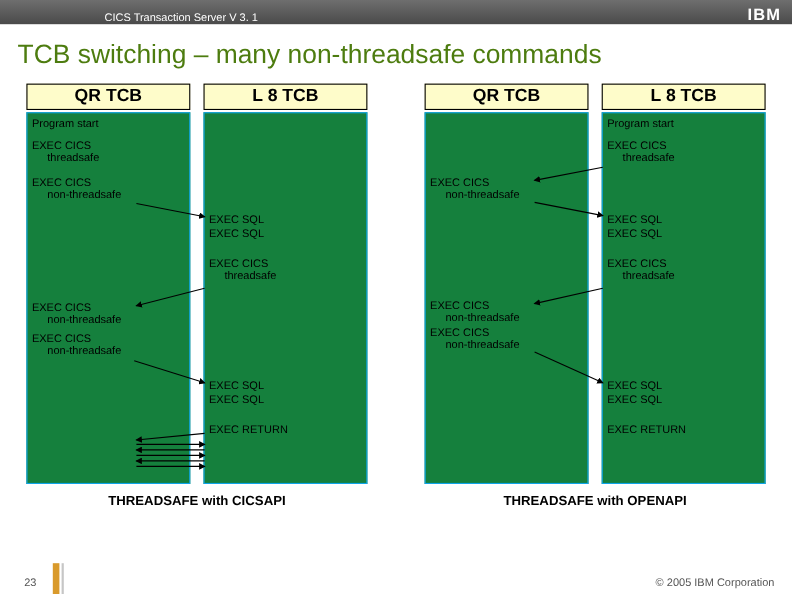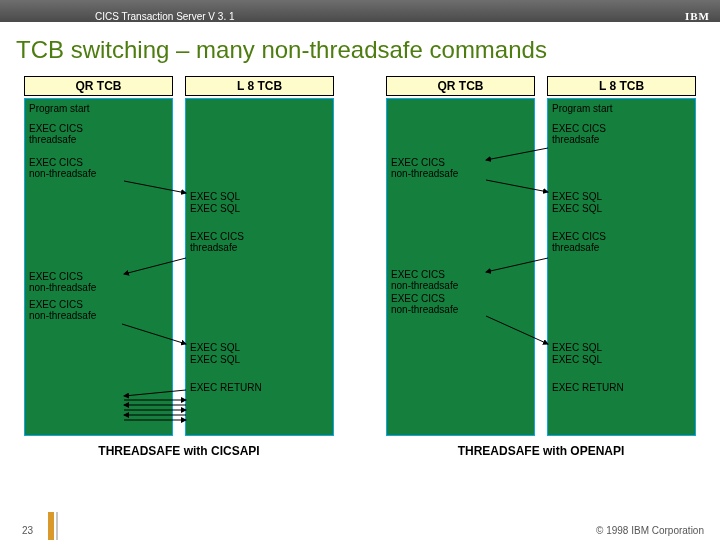--- a/index.html
+++ b/index.html
@@ -11,41 +11,41 @@
     overflow: hidden;
   }
   .topbar {
     height: 22px;
     background: linear-gradient(#6e6e6e,#4a4a4a);
     color: #fff;
     display: flex; align-items: flex-end; justify-content: space-between;
     padding: 0 10px 0 95px;
     font-size: 10px;
   }
-  .logo { font-family: Liberation Serif, serif; font-size: 11px; letter-spacing: 1px; font-weight: bold; }
+  .logo { font-family: Liberation Sans, sans-serif; font-size: 15px; letter-spacing: 1px; font-weight: bold; }
 
   .content { padding: 14px 16px 0 16px; }
   h1 {
     font-size: 24px; font-weight: 400; color: #4d7c0f;
     margin-bottom: 12px;
   }
 
   .diagrams {
     display: flex; gap: 26px; justify-content: space-between;
     padding: 0 8px;
   }
   .diagram { width: 310px; position: relative; }
 
   .col-headers { display: flex; gap: 12px; margin-bottom: 2px; }
   .col-header {
     flex: 1;
     border: 1px solid #000;
     background: #fefcca;
     text-align: center;
-    font-size: 12px; font-weight: bold;
+    font-size: 16px; font-weight: bold;
     padding: 2px 0;
   }
 
   .lanes {
     display: flex; gap: 12px;
     height: 338px;
     position: relative;
   }
   .lane {
     flex: 1;
@@ -54,21 +54,21 @@
     position: relative;
   }
 
   .item {
     position: absolute;
     font-size: 10px;
     line-height: 11px;
     padding-left: 4px;
     white-space: pre;
   }
-  .indent { padding-left: 4px; }
+  .indent { padding-left: 18px; }
 
   .arrows {
     position: absolute; top: 0; left: 0;
     width: 100%; height: 100%;
     pointer-events: none;
   }
 
   .caption {
     text-align: center;
     font-size: 12px; font-weight: bold;
@@ -206,14 +206,14 @@
       <div class="caption">THREADSAFE with OPENAPI</div>
     </div>
 
   </div>
 </div>
 
 <div class="ftab"></div>
 <div class="ftab2"></div>
 <div class="footer">
   <span>23</span>
-  <span>© 1998 IBM Corporation</span>
+  <span>© 2005 IBM Corporation</span>
 </div>
 
 </body></html>

